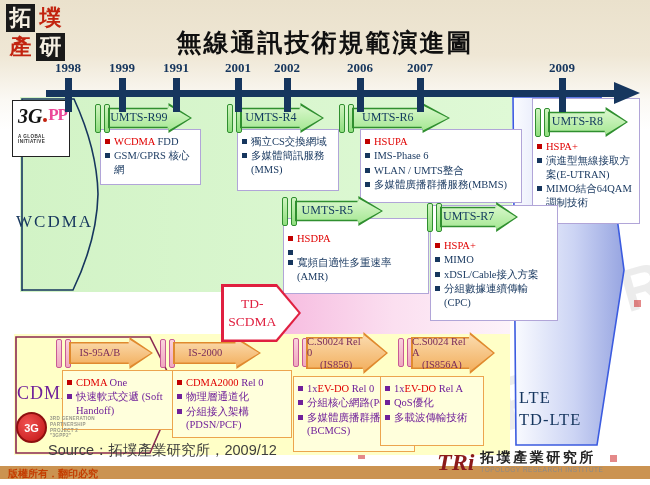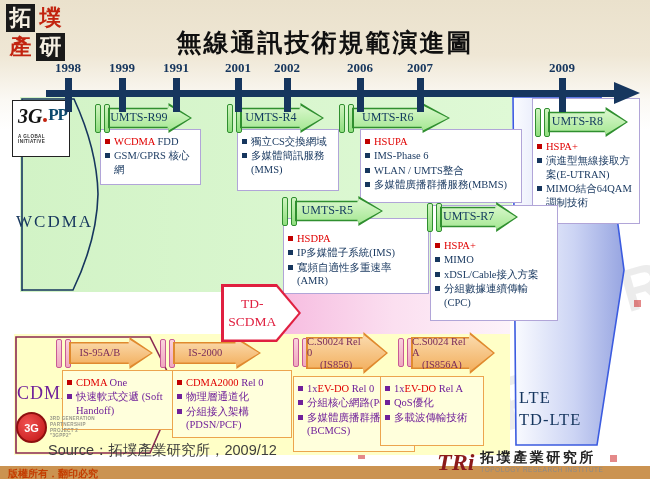--- a/index.html
+++ b/index.html
@@ -63,21 +63,21 @@
   .tdlab{position:absolute;inset:0;padding-right:22%;display:flex;flex-direction:column;align-items:center;justify-content:center;
          color:#E02040;font-size:13.5px;line-height:1.35;z-index:2;}
   
   .wcdma-lab{left:16px;top:212px;font-size:17px;letter-spacing:2px;color:#16365E;z-index:6;}
   .cdma-lab{left:17px;top:383px;font-size:18px;letter-spacing:1px;color:#70209A;z-index:6;}
   .lte-lab{left:519px;top:387px;font-size:16.5px;letter-spacing:1px;color:#16365E;line-height:22px;z-index:6;}
   .gpp-box{left:12px;top:100px;width:58px;height:57px;background:#fff;border:1.3px solid #222;z-index:7;box-sizing:border-box;padding:5px 2px 0 5px;}
   .gpp-row{display:flex;align-items:flex-start;line-height:1;}
   .gpp-3g{font-size:20px;font-weight:bold;font-style:italic;color:#111;}
   .gpp-dot{width:4px;height:4px;background:#C2230F;border-radius:50%;margin:12px 1px 0 1px;}
-  .gpp-pp{font-size:17px;font-weight:bold;color:#0c4a6e;letter-spacing:-1px;}
+  .gpp-pp{font-size:17px;font-weight:bold;color:#ec4899;letter-spacing:-1px;}
   .gpp-tag{font-size:4.6px;font-weight:bold;color:#333;letter-spacing:0.4px;margin-top:8px;font-family:"Liberation Sans",sans-serif;}
   .gpp2{left:16px;top:412px;display:flex;align-items:center;gap:3px;z-index:7;}
   .gpp2-badge{width:27px;height:27px;border-radius:50%;background:radial-gradient(circle at 35% 35%,#F05050,#C01515);border:2px solid #8E0F0F;
               color:#fff;font-size:11px;font-weight:bold;display:flex;align-items:center;justify-content:center;font-family:"Liberation Sans",sans-serif;}
   .gpp2-lines{font-family:"Liberation Sans",sans-serif;font-size:4.6px;font-weight:bold;color:#98988A;line-height:1.3;letter-spacing:0.3px;}
   
   .source{left:28px;top:441px;font-family:"Liberation Sans",sans-serif;font-size:14.5px;color:#3E3E3E;z-index:6;margin-left:20px;}
   .cpy-bar{left:0;top:466px;width:650px;height:13px;background:#CB9351;z-index:6;}
   .cpy-txt{position:absolute;left:8px;top:1px;font-family:"Liberation Sans",sans-serif;font-size:10px;font-weight:bold;color:#C43C00;}
   .tri{left:437px;top:450px;display:flex;align-items:flex-start;gap:6px;z-index:6;}
@@ -252,21 +252,20 @@
       <span>UMTS-R5</span>
     </div>
   </div>
 <div class="cbox w" style="left:283px;top:218px;width:146px;height:76px;padding-top:12px;">
     <div class="li">
       <span class="blt r"></span>
       <span class="ltxt"><span class="c-r">HSDPA</span></span>
     </div>
     <div class="li">
       <span class="blt n"></span>
-      <span class="ltxt"><span class="c-n">IP多媒體子系統(IMS)</span></span>
     </div>
     <div class="li">
       <span class="blt n"></span>
       <span class="ltxt"><span class="c-n">寬頻自適性多重速率 (AMR)</span></span>
     </div>
   </div>
 
 <div class="cbox w" style="left:430px;top:205px;width:128px;height:116px;padding-top:32px;">
     <div class="li">
       <span class="blt r"></span>

